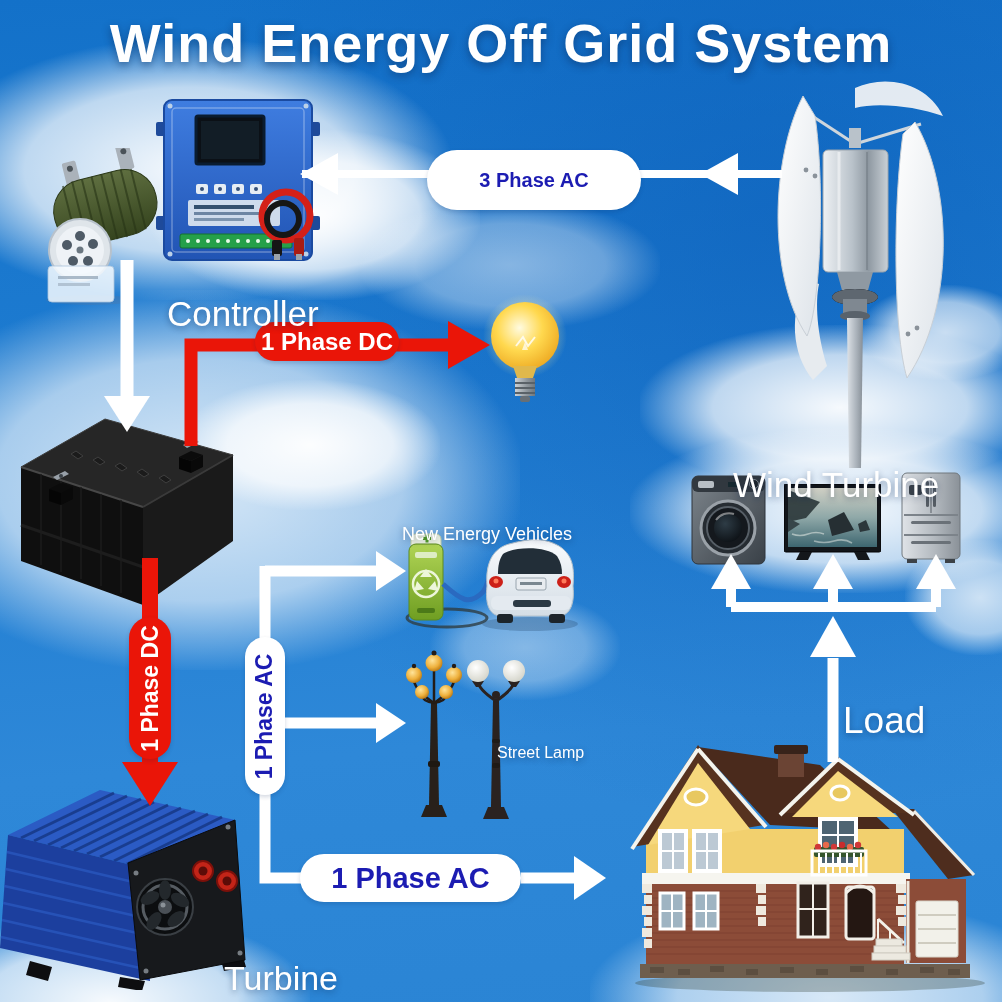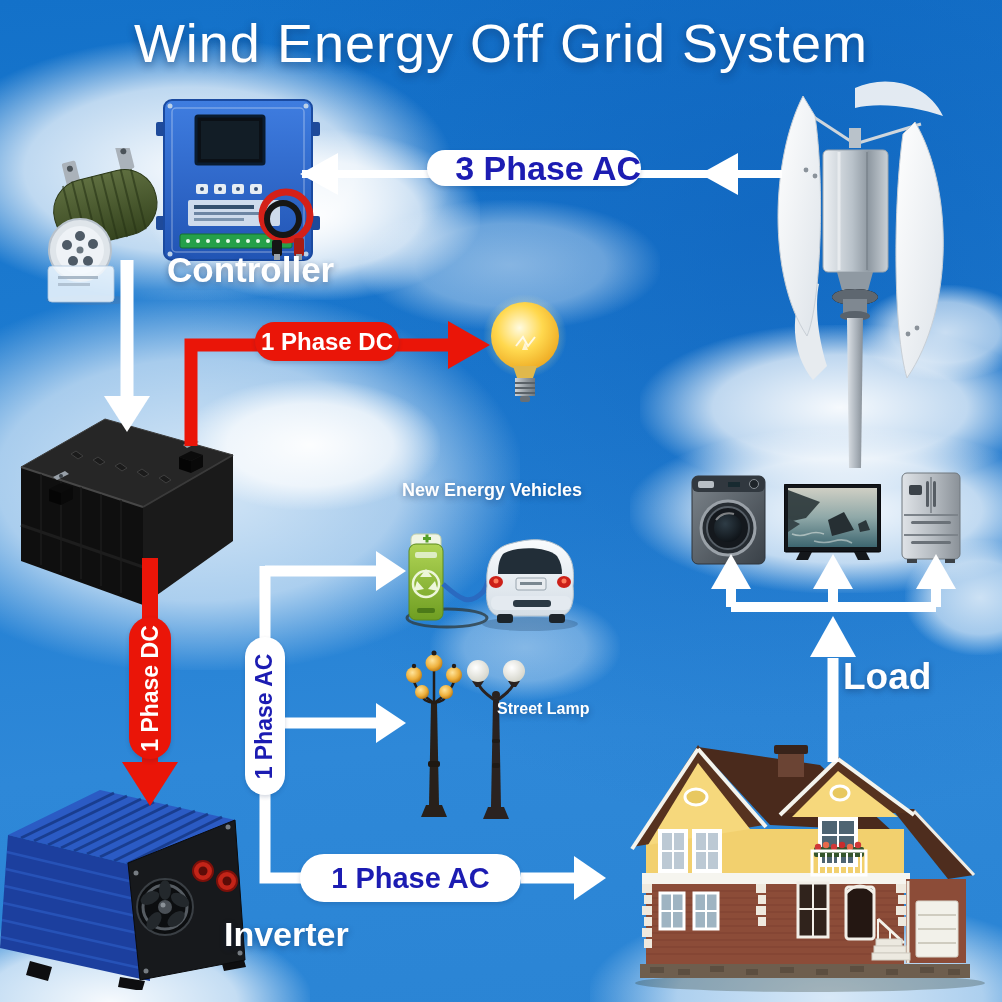--- a/index.html
+++ b/index.html
@@ -14,26 +14,27 @@
   .wires{position:absolute;left:0;top:0;z-index:4;}
   .pill{
     position:absolute;z-index:5;background:#fff;border-radius:999px;
     display:flex;align-items:center;justify-content:center;
     color:#1c1cb2;font-weight:700;box-shadow:0 2px 4px rgba(10,40,90,.18);
     white-space:nowrap;
   }
   .pill.red{background:#ea1508;color:#fff;justify-content:center;}
   .pill .vtext{transform:rotate(-90deg);white-space:nowrap;}
   .lbl{
-    position:absolute;z-index:6;color:#fff;font-weight:700;white-space:nowrap;
+    position:absolute;z-index:6;color:#fff;font-weight:400;white-space:nowrap;
     text-shadow:0 2px 6px rgba(10,30,70,.4);
+    margin-top:44px;
   }
   .title{
     position:absolute;z-index:6;left:0;top:12px;width:1002px;text-align:center;
-    color:#fff;font-size:54px;font-weight:400;letter-spacing:1px;
+    color:#fff;font-size:54px;font-weight:700;letter-spacing:1px;
     text-shadow:0 3px 8px rgba(8,30,70,.45);
   }
 </style>
 </head>
 <body>
 
 <div class="stage">
   <div class="sky-deep"></div>
 
   <div class="cloud" style="left:-70px;top:40px;width:520px;height:260px;"></div>
@@ -628,35 +629,36 @@
     <polygon points="833,616 810,657 856,657" fill="#ffffff"></polygon>
     <path d="M731 607 H936" stroke="#ffffff" stroke-width="10" fill="none"></path>
     <path d="M731 607 V589" stroke="#ffffff" stroke-width="10" fill="none"></path>
     <polygon points="731,554 711,589 751,589" fill="#ffffff"></polygon>
     <path d="M833 607 V589" stroke="#ffffff" stroke-width="10" fill="none"></path>
     <polygon points="833,554 813,589 853,589" fill="#ffffff"></polygon>
     <path d="M936 607 V589" stroke="#ffffff" stroke-width="10" fill="none"></path>
     <polygon points="936,554 916,589 956,589" fill="#ffffff"></polygon>
   </svg>
 
-  <div class="pill" style="left:427px;top:150px;width:214px;height:36px;font-size:34px;justify-content:flex-end;">
+  <div class="pill" style="left:427px;top:150px;width:214px;height:60px;font-size:20px;">
     <span>3 Phase AC</span>
   </div>
   <div class="pill red" style="left:255px;top:322px;width:144px;height:39px;font-size:24px;">
     <span>1 Phase DC</span>
   </div>
   <div class="pill red" style="left:129px;top:617px;width:42px;height:142px;">
     <span class="vtext" style="font-size:23px;">1 Phase DC</span>
   </div>
   <div class="pill" style="left:245px;top:637px;width:40px;height:158px;">
     <span class="vtext" style="font-size:23px;">1 Phase AC</span>
   </div>
   <div class="pill" style="left:300px;top:854px;width:221px;height:48px;font-size:29px;">
     <span>1 Phase AC</span>
   </div>
 
   <div class="title">Wind Energy Off Grid System</div>
   <div class="lbl" style="left:167px;top:250px;font-size:35px;">Controller</div>
+  <div class="lbl" style="left:733px;top:421px;font-size:35px;">Wind Turbine</div>
   <div class="lbl" style="left:402px;top:480px;font-size:18px;">New Energy Vehicles</div>
   <div class="lbl" style="left:497px;top:700px;font-size:16px;">Street Lamp</div>
   <div class="lbl" style="left:843px;top:656px;font-size:37px;text-align:center;">Load</div>
-  <div class="lbl" style="left:224px;top:915px;font-size:34px;">Inverter</div>
+  <div class="lbl" style="left:224px;top:915px;font-size:34px;">Turbine</div>
 </div>
 
 </body></html>

